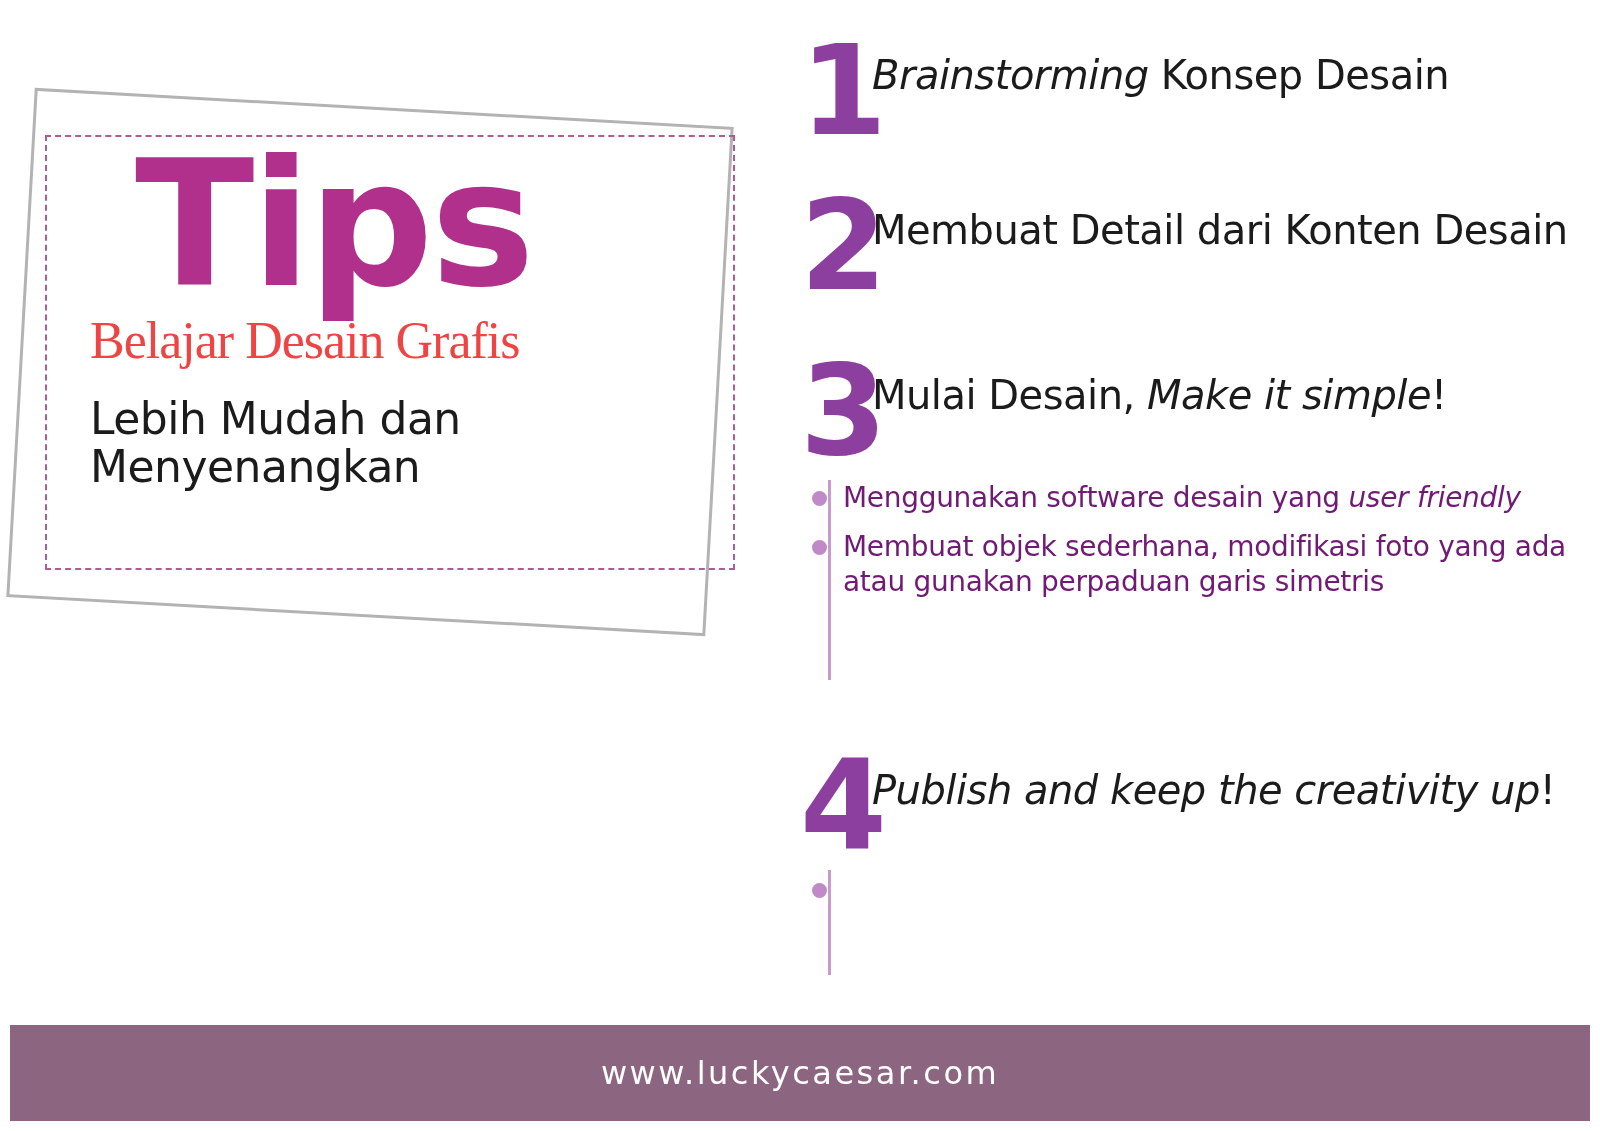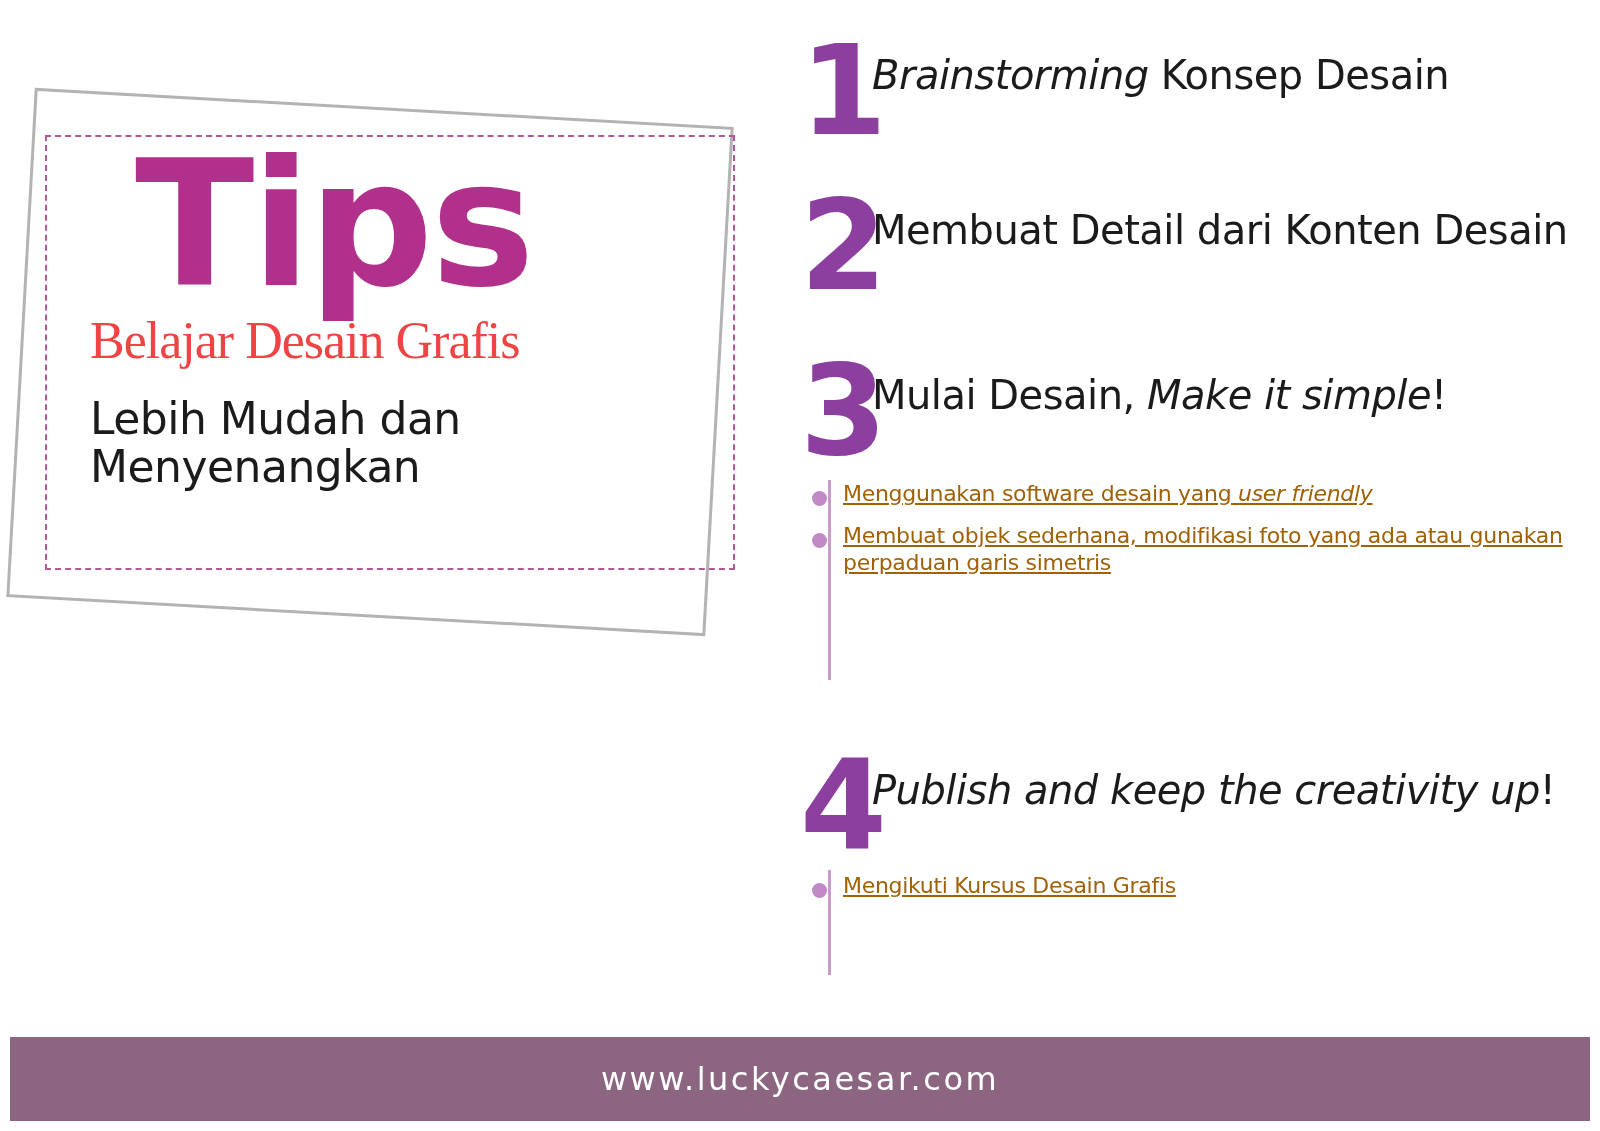--- a/index.html
+++ b/index.html
@@ -141,35 +141,34 @@
     height: 15px;
     border-radius: 50%;
     background: #c08ac6;
     flex: 0 0 auto;
     margin-top: 11px;
     margin-right: 16px;
     margin-left: 22px;
   }
   .bullet-text {
     font-family: "DejaVu Sans", sans-serif;
-    font-size: 22px;
-    color: #a16207;
+    font-size: 28px;
+    color: #701a75;
     line-height: 1.25;
     letter-spacing: -0.3px;
-    text-decoration: underline;
   }
   .bullet-text em { font-style: italic; }
 
   
   #footer-bar {
     position: absolute;
     left: 10px;
     bottom: 10px;
     width: 1580px;
-    height: 84px;
+    height: 96px;
     background: #8c6680;
     display: flex;
     align-items: center;
     justify-content: center;
   }
   #footer-url {
     font-family: "DejaVu Sans", sans-serif;
     font-size: 32px;
     color: #ffffff;
     letter-spacing: 2.5px;
@@ -224,21 +223,20 @@
   <div class="step-row" style="left:10px; top:755px;">
     <div class="step-num">4</div>
     <div class="step-text"><em>Publish and keep the creativity up</em>!</div>
   </div>
 
   <div class="connector" style="left:38px; top:870px; height:105px;"></div>
 
   <div class="bullets" style="left:0px; top:872px; width:790px;">
     <div class="bullet-item">
       <div class="bullet-dot"></div>
-      <div class="bullet-text">Mengikuti Kursus Desain Grafis</div>
     </div>
   </div>
 
 </div>
 
 <div id="footer-bar">
   <span id="footer-url">www.luckycaesar.com</span>
 </div>
 
 </body></html>

